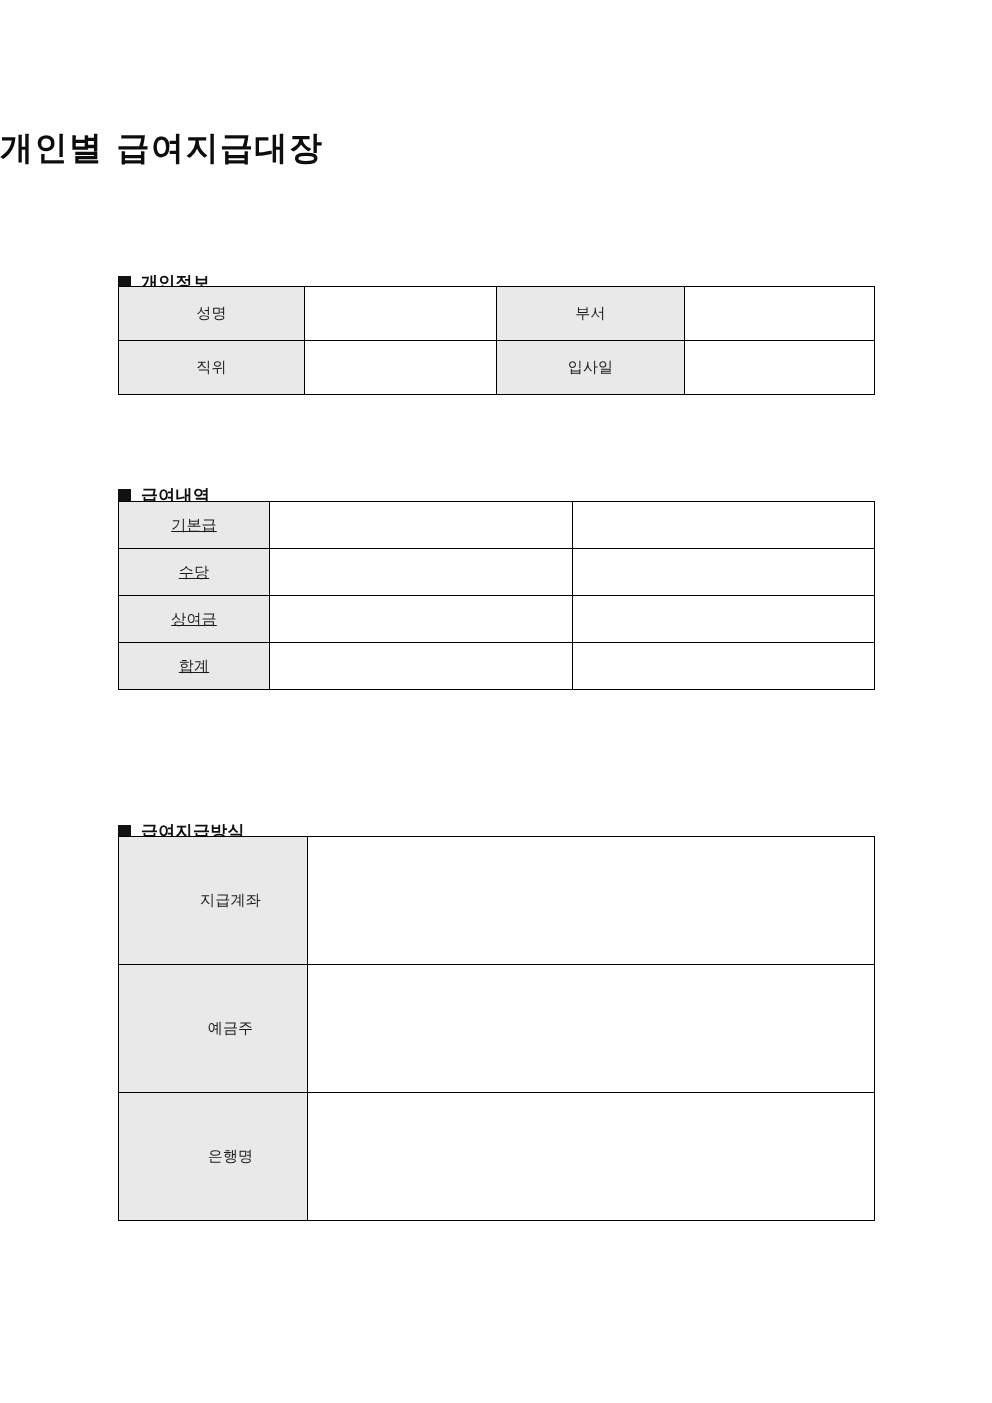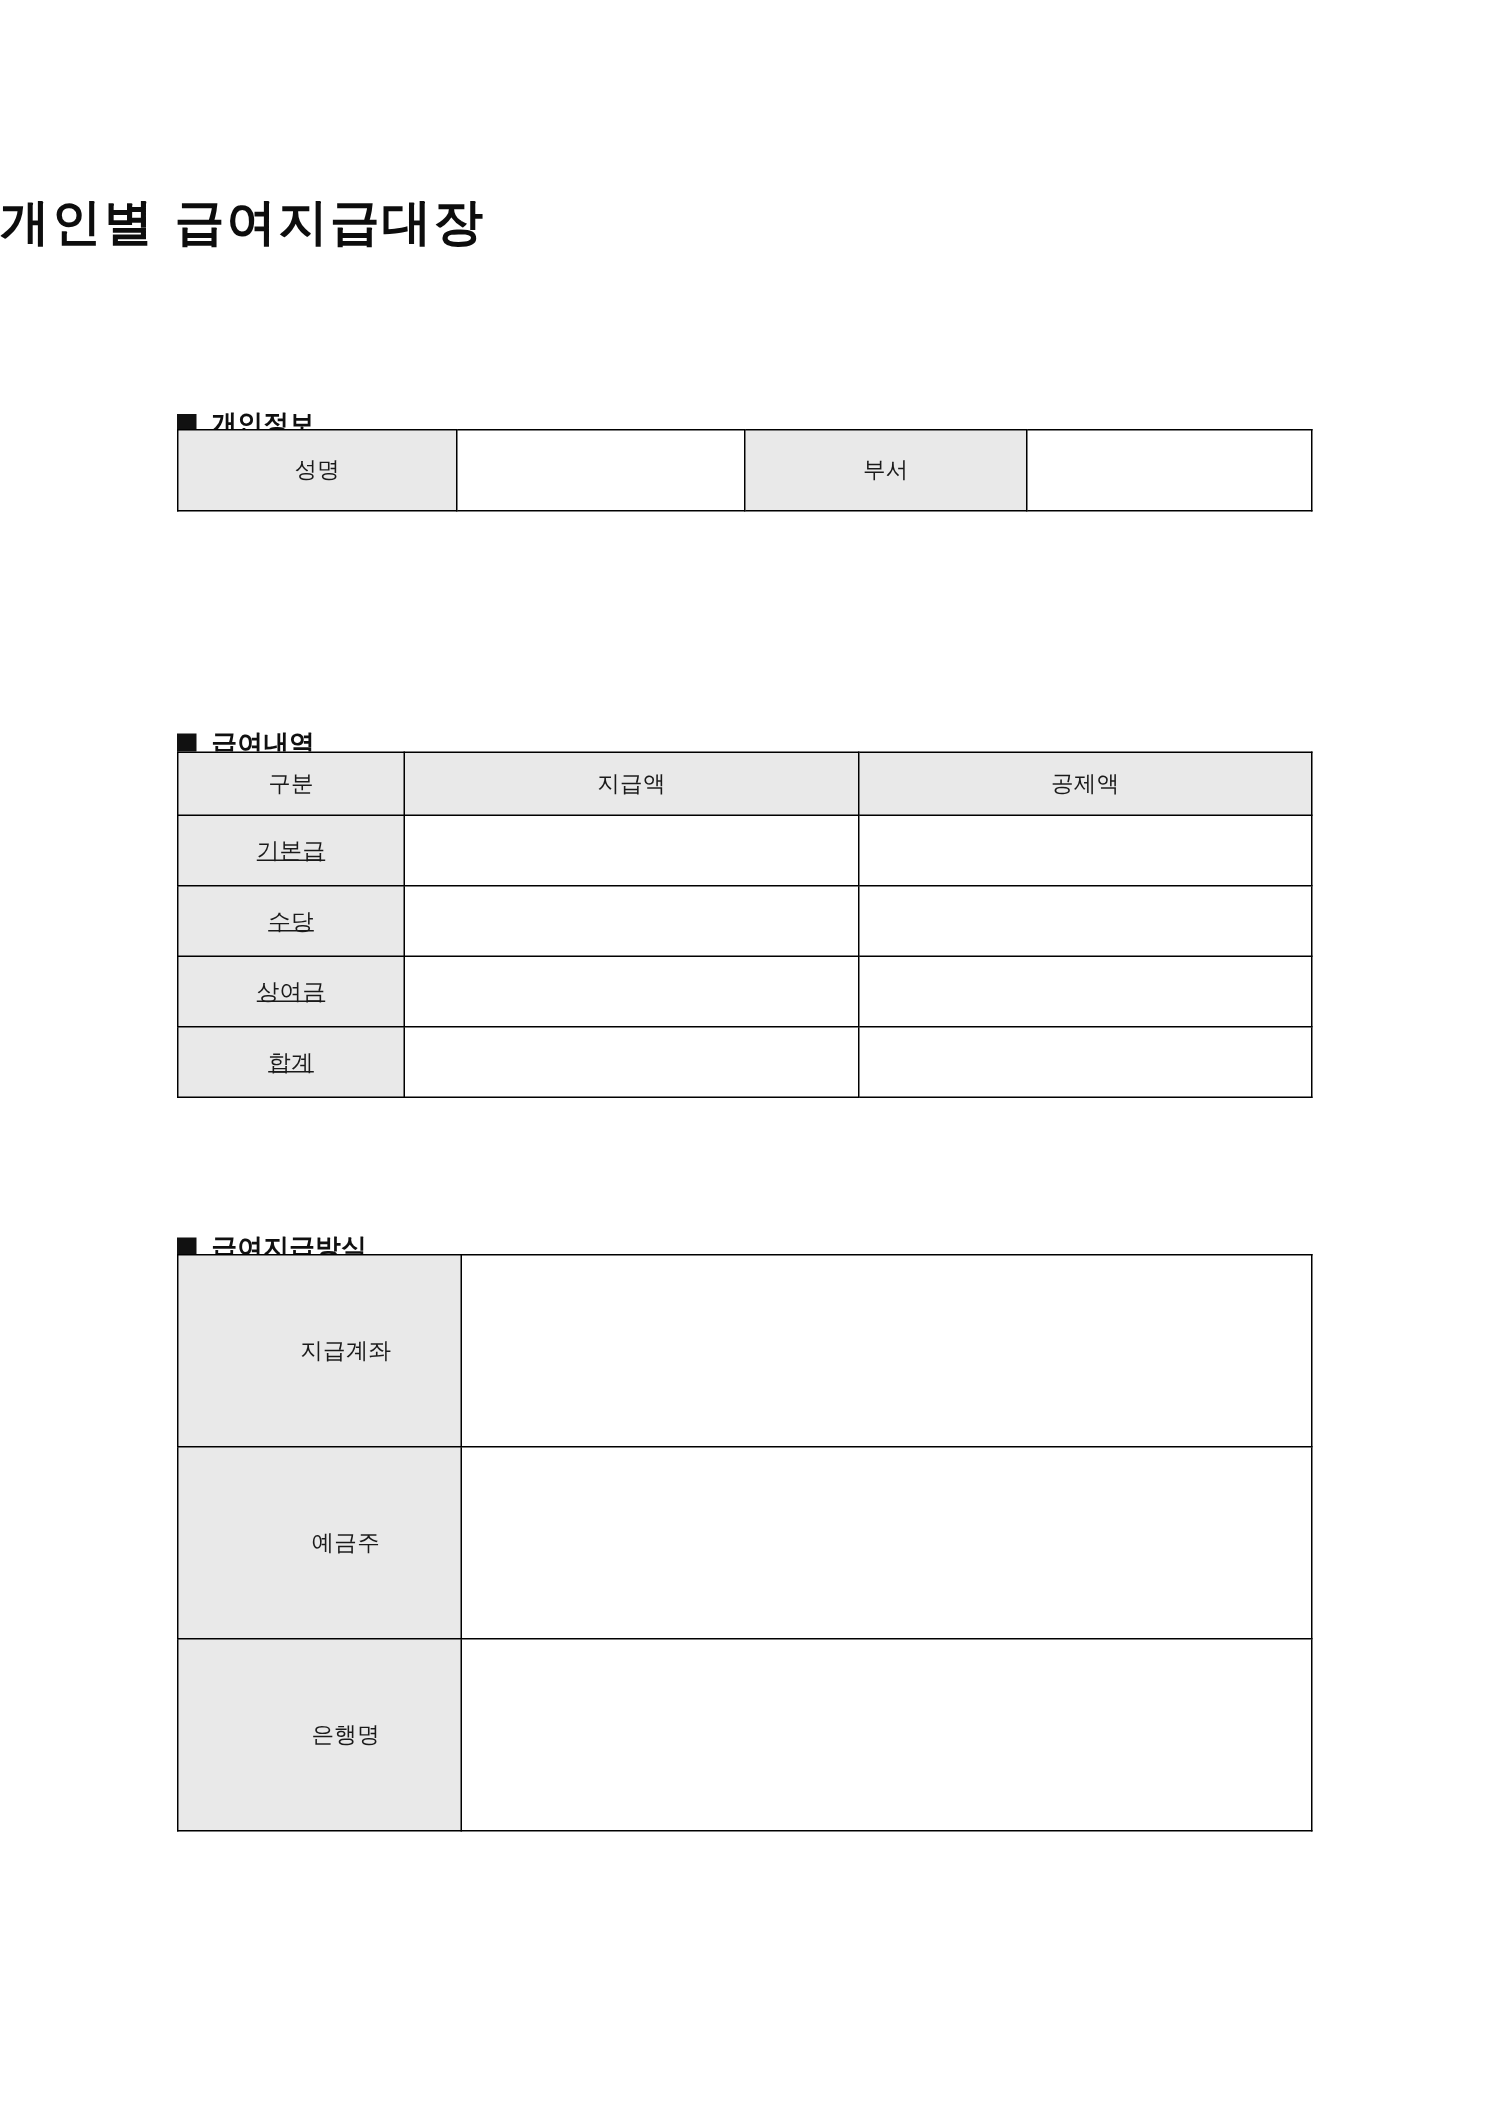--- a/index.html
+++ b/index.html
@@ -140,40 +140,41 @@
         <col class="c3">
         <col class="c4">
     </colgroup>
     <tbody>
       <tr>
         <td class="label-cell">성명</td>
         <td class="value-cell"></td>
         <td class="label-cell">부서</td>
         <td class="value-cell"></td>
       </tr>
+      <tr>
+        <td class="label-cell">직위</td>
+        <td class="value-cell"></td>
+        <td class="label-cell">입사일</td>
+        <td class="value-cell"></td>
+      </tr>
     </tbody>
   </table>
 
   <div class="section-head" style="left:118px; top:464px;">
     <span class="bullet-square"></span>
     <span>급여내역</span>
   </div>
 
   <table class="form-table" id="table-salary">
     <colgroup>
       <col class="c1">
         <col class="c2">
         <col class="c3">
     </colgroup>
     <tbody>
-      <tr class="head-row">
-        <td class="head-cell">구분</td>
-        <td class="head-cell">지급액</td>
-        <td class="head-cell">공제액</td>
-      </tr>
       <tr class="body-row">
         <td class="label-cell">기본급</td>
         <td class="value-cell"></td>
         <td class="value-cell"></td>
       </tr>
       <tr class="body-row">
         <td class="label-cell">수당</td>
         <td class="value-cell"></td>
         <td class="value-cell"></td>
       </tr>

